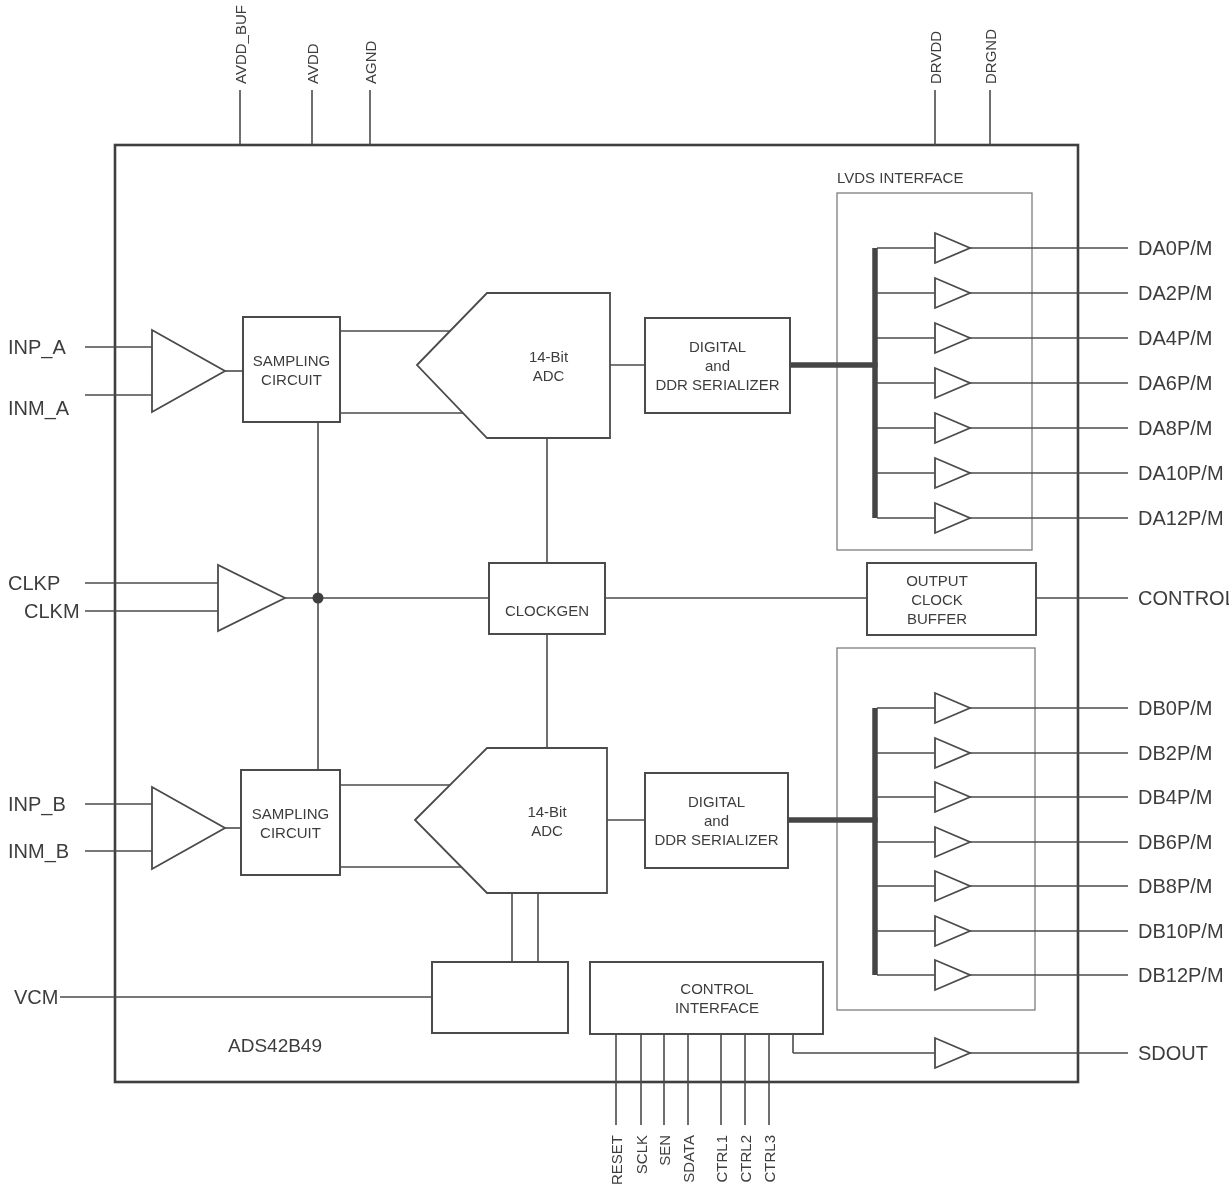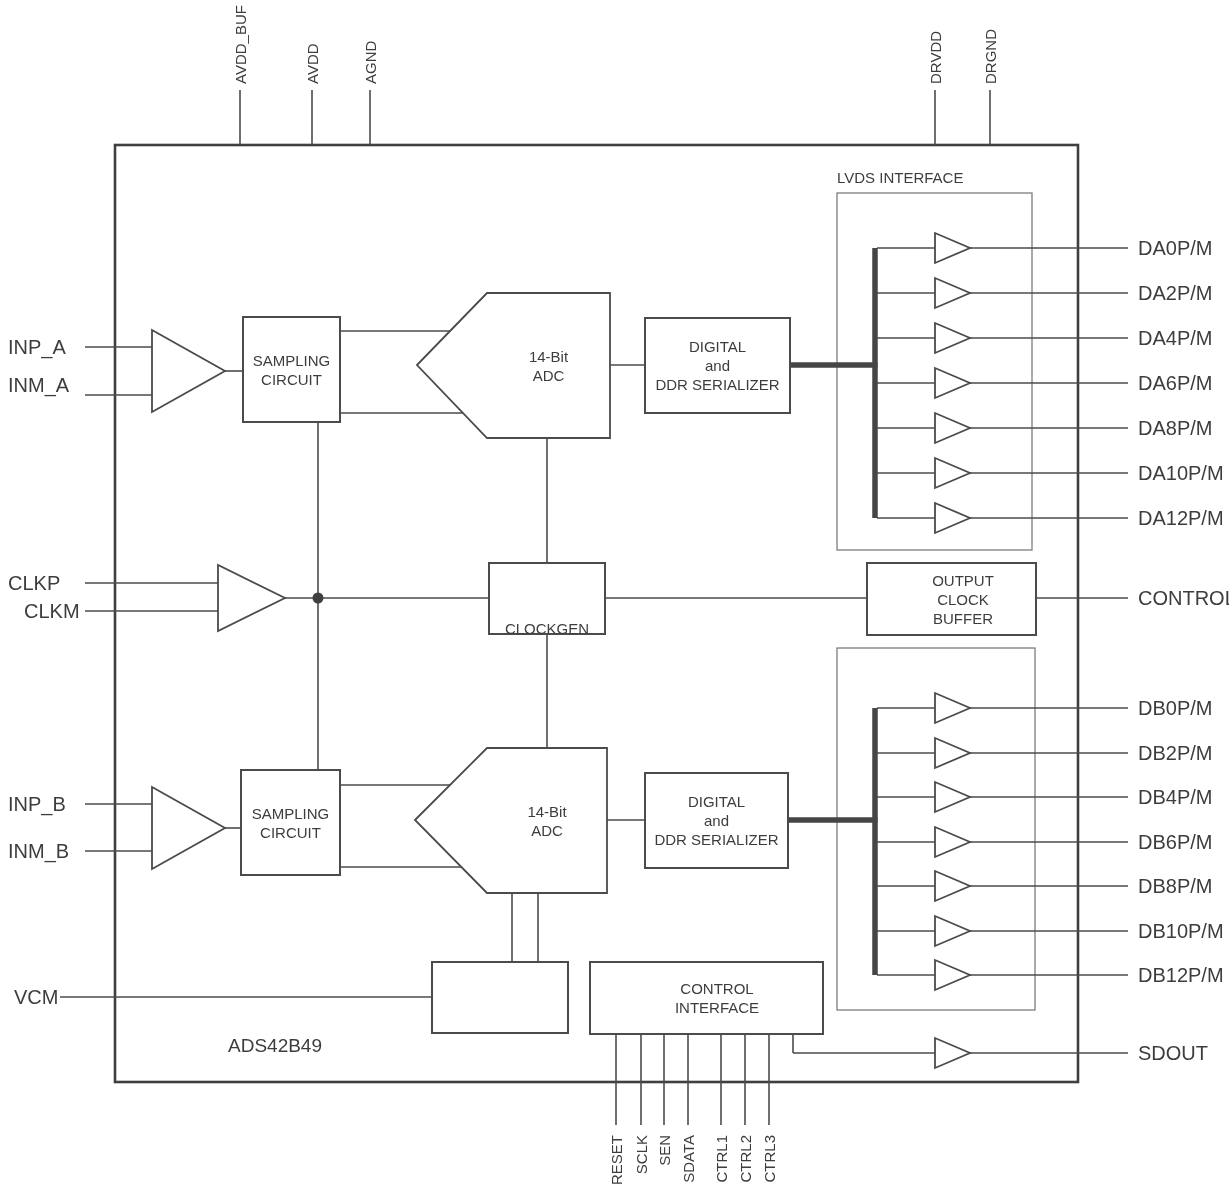--- a/index.html
+++ b/index.html
@@ -163,21 +163,21 @@
   <text x="616" y="1135" text-anchor="end" dominant-baseline="central" transform="rotate(-90 616 1135)">RESET</text>
   <text x="641" y="1135" text-anchor="end" dominant-baseline="central" transform="rotate(-90 641 1135)">SCLK</text>
   <text x="664" y="1135" text-anchor="end" dominant-baseline="central" transform="rotate(-90 664 1135)">SEN</text>
   <text x="688" y="1135" text-anchor="end" dominant-baseline="central" transform="rotate(-90 688 1135)">SDATA</text>
   <text x="721" y="1135" text-anchor="end" dominant-baseline="central" transform="rotate(-90 721 1135)">CTRL1</text>
   <text x="745" y="1135" text-anchor="end" dominant-baseline="central" transform="rotate(-90 745 1135)">CTRL2</text>
   <text x="769" y="1135" text-anchor="end" dominant-baseline="central" transform="rotate(-90 769 1135)">CTRL3</text>
 </svg>
 
 <div class="hlabel" style="left:8px;top:338px">INP_A</div>
-<div class="hlabel" style="left:8px;top:376px">INM_A</div>
+<div class="hlabel" style="left:8px;top:399px">INM_A</div>
 <div class="hlabel" style="left:8px;top:574px">CLKP</div>
 <div class="hlabel" style="left:24px;top:602px">CLKM</div>
 <div class="hlabel" style="left:8px;top:795px">INP_B</div>
 <div class="hlabel" style="left:8px;top:842px">INM_B</div>
 <div class="hlabel" style="left:14px;top:988px">VCM</div>
 
 <div class="hlabel" style="left:1138px;top:239px">DA0P/M</div>
 <div class="hlabel" style="left:1138px;top:284px">DA2P/M</div>
 <div class="hlabel" style="left:1138px;top:329px">DA4P/M</div>
 <div class="hlabel" style="left:1138px;top:374px">DA6P/M</div>
@@ -199,22 +199,22 @@
 
 <div class="lvdslabel" style="left:837px;top:168px;width:195px">LVDS INTERFACE</div>
 
 <div class="blabel" style="left:243px;top:317px;width:97px;height:105px">SAMPLING
 CIRCUIT</div>
 <div class="blabel" style="left:487px;top:293px;width:123px;height:145px">14-Bit
 ADC</div>
 <div class="blabel" style="left:645px;top:318px;width:145px;height:95px">DIGITAL
 and
 DDR SERIALIZER</div>
-<div class="blabel" style="left:489px;top:597px;width:116px;height:63px">CLOCKGEN</div>
-<div class="blabel" style="left:867px;top:563px;width:192px;height:72px">OUTPUT
+<div class="blabel" style="left:489px;top:579px;width:116px;height:63px">CLOCKGEN</div>
+<div class="blabel" style="left:841px;top:563px;width:192px;height:72px">OUTPUT
 CLOCK
 BUFFER</div>
 <div class="blabel" style="left:241px;top:770px;width:99px;height:105px">SAMPLING
 CIRCUIT</div>
 <div class="blabel" style="left:487px;top:748px;width:120px;height:145px">14-Bit
 ADC</div>
 <div class="blabel" style="left:645px;top:773px;width:143px;height:95px">DIGITAL
 and
 DDR SERIALIZER</div>
 <div class="blabel" style="left:590px;top:962px;width:254px;height:72px">CONTROL

